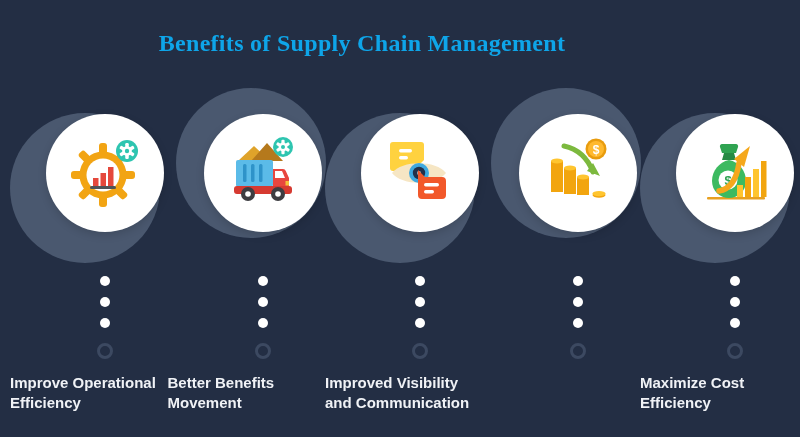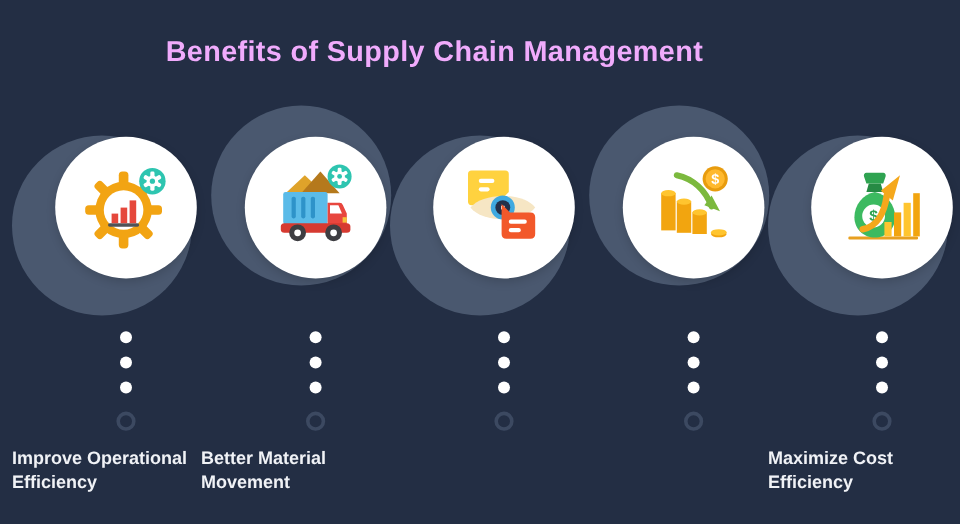--- a/index.html
+++ b/index.html
@@ -3,21 +3,21 @@
 <meta charset="utf-8">
 <style>
   html,body{margin:0;padding:0;}
   body{
     width:800px;height:437px;position:relative;overflow:hidden;
     background:#232E44;
     font-family:"Liberation Sans", sans-serif;
   }
   .title{
     position:absolute;top:30px;left:0;width:724px;text-align:center;
-    color:#f0abfc;font-size:24px;font-weight:bold;letter-spacing:.3px;
+    color:#0ea5e9;font-size:24px;font-weight:bold;letter-spacing:.3px;font-family:Liberation Serif, serif;
   }
   .col{position:absolute;top:0;width:158px;height:437px;}
   .back-circle{position:absolute;width:150px;height:150px;border-radius:50%;background:#4A586F;}
   .col.odd  .back-circle{left:-16px;top:113px;}
   .col.even .back-circle{left:-8px;top:88px;}
   .white-circle{
     position:absolute;left:20px;top:114px;width:118px;height:118px;border-radius:50%;
     background:#FFFFFF;display:flex;align-items:center;justify-content:center;
     box-shadow:0 3px 8px rgba(0,0,0,.15);
   }
@@ -103,21 +103,21 @@
           <circle cx="62" cy="16" r="4.4"></circle>
         </g>
         <circle cx="62" cy="16" r="2" fill="#2EC5B0"></circle>
       </g>
     </svg>
   </div>
   <div class="dot d1"></div>
   <div class="dot d2"></div>
   <div class="dot d3"></div>
   <div class="ring"></div>
-  <div class="label">Better Material
+  <div class="label">Better Benefits
 Movement</div>
 </div>
 
 <div class="col odd" style="left:341px">
   <div class="back-circle"></div>
   <div class="white-circle">
     <svg width="84" height="84" viewBox="0 0 84 84">
       <path d="M15,11 h28 a3,3 0 0 1 3,3 v15 l-11,11 h-20 a3,3 0 0 1 -3,-3 v-23 a3,3 0 0 1 3,-3 z" fill="#FFD23F"></path>
       <rect x="21" y="18" width="13" height="3.5" rx="1.7" fill="#FFFFFF"></rect>
       <rect x="21" y="25" width="9" height="3.5" rx="1.7" fill="#FFFFFF"></rect>
@@ -127,20 +127,22 @@
       <rect x="39.5" y="40.5" width="3" height="3" fill="#FFFFFF"></rect>
       <path d="M40,39 L47,46 L64,46 Q68,46 68,50 L68,64 Q68,68 64,68 L44,68 Q40,68 40,64 Z" fill="#F2582A"></path>
       <rect x="46" y="52" width="15" height="3.5" rx="1.7" fill="#FFFFFF"></rect>
       <rect x="46" y="59" width="10" height="3.5" rx="1.7" fill="#FFFFFF"></rect>
     </svg>
   </div>
   <div class="dot d1"></div>
   <div class="dot d2"></div>
   <div class="dot d3"></div>
   <div class="ring"></div>
+  <div class="label">Improved Visibility
+and Communication</div>
 </div>
 
 <div class="col even" style="left:498.5px">
   <div class="back-circle"></div>
   <div class="white-circle">
     <svg width="84" height="84" viewBox="0 0 84 84">
       <rect x="15" y="30" width="12" height="31" fill="#F2A50F"></rect>
       <ellipse cx="21" cy="30" rx="6" ry="2.6" fill="#FFC52F"></ellipse>
       <rect x="28" y="37" width="12" height="26" fill="#F2A50F"></rect>
       <ellipse cx="34" cy="37" rx="6" ry="2.6" fill="#FFC52F"></ellipse>

